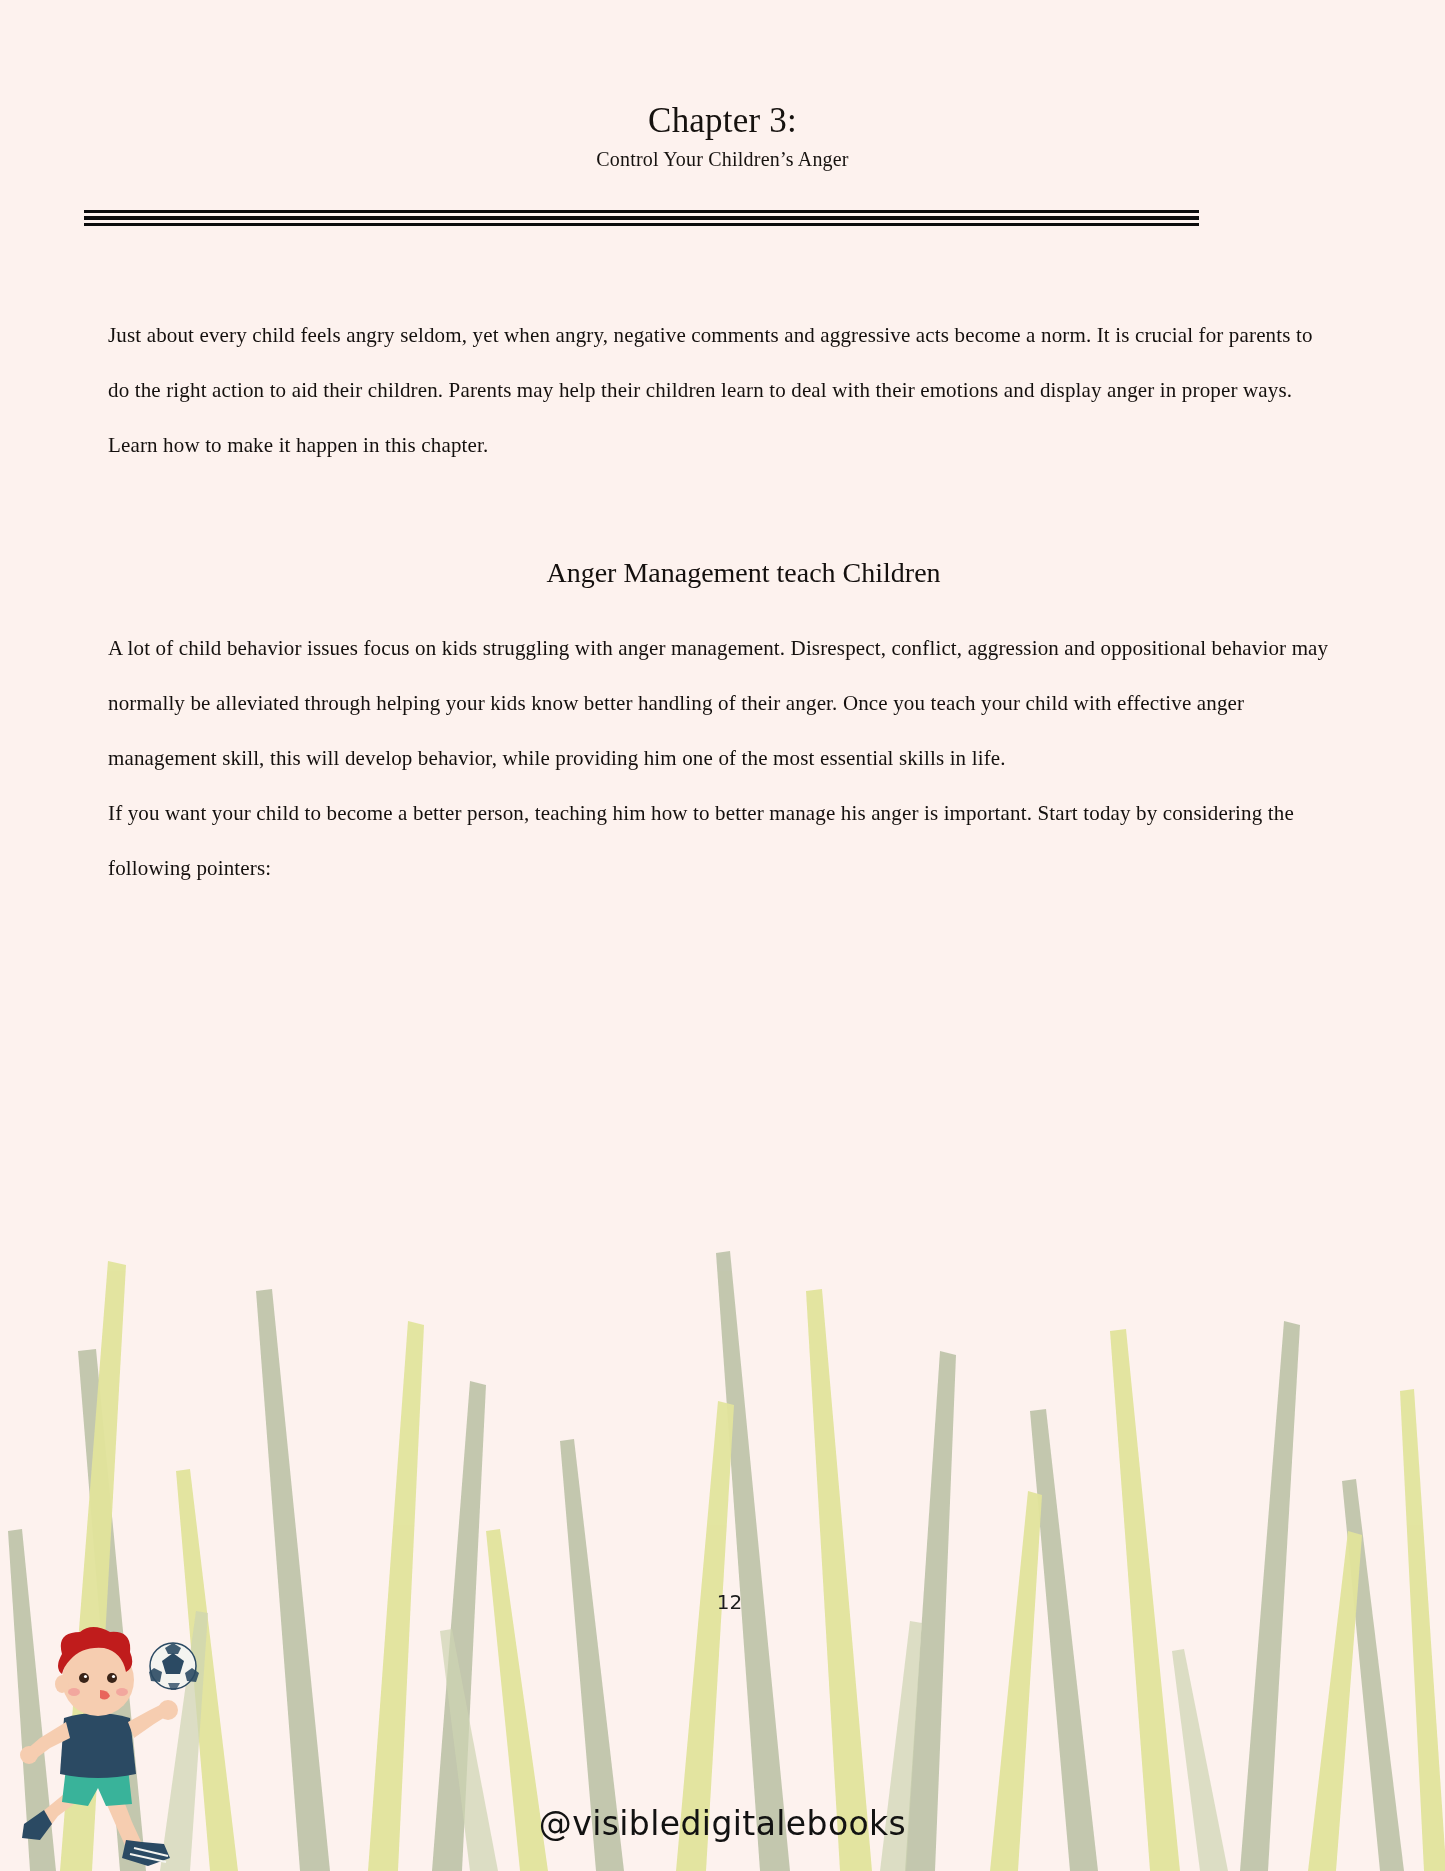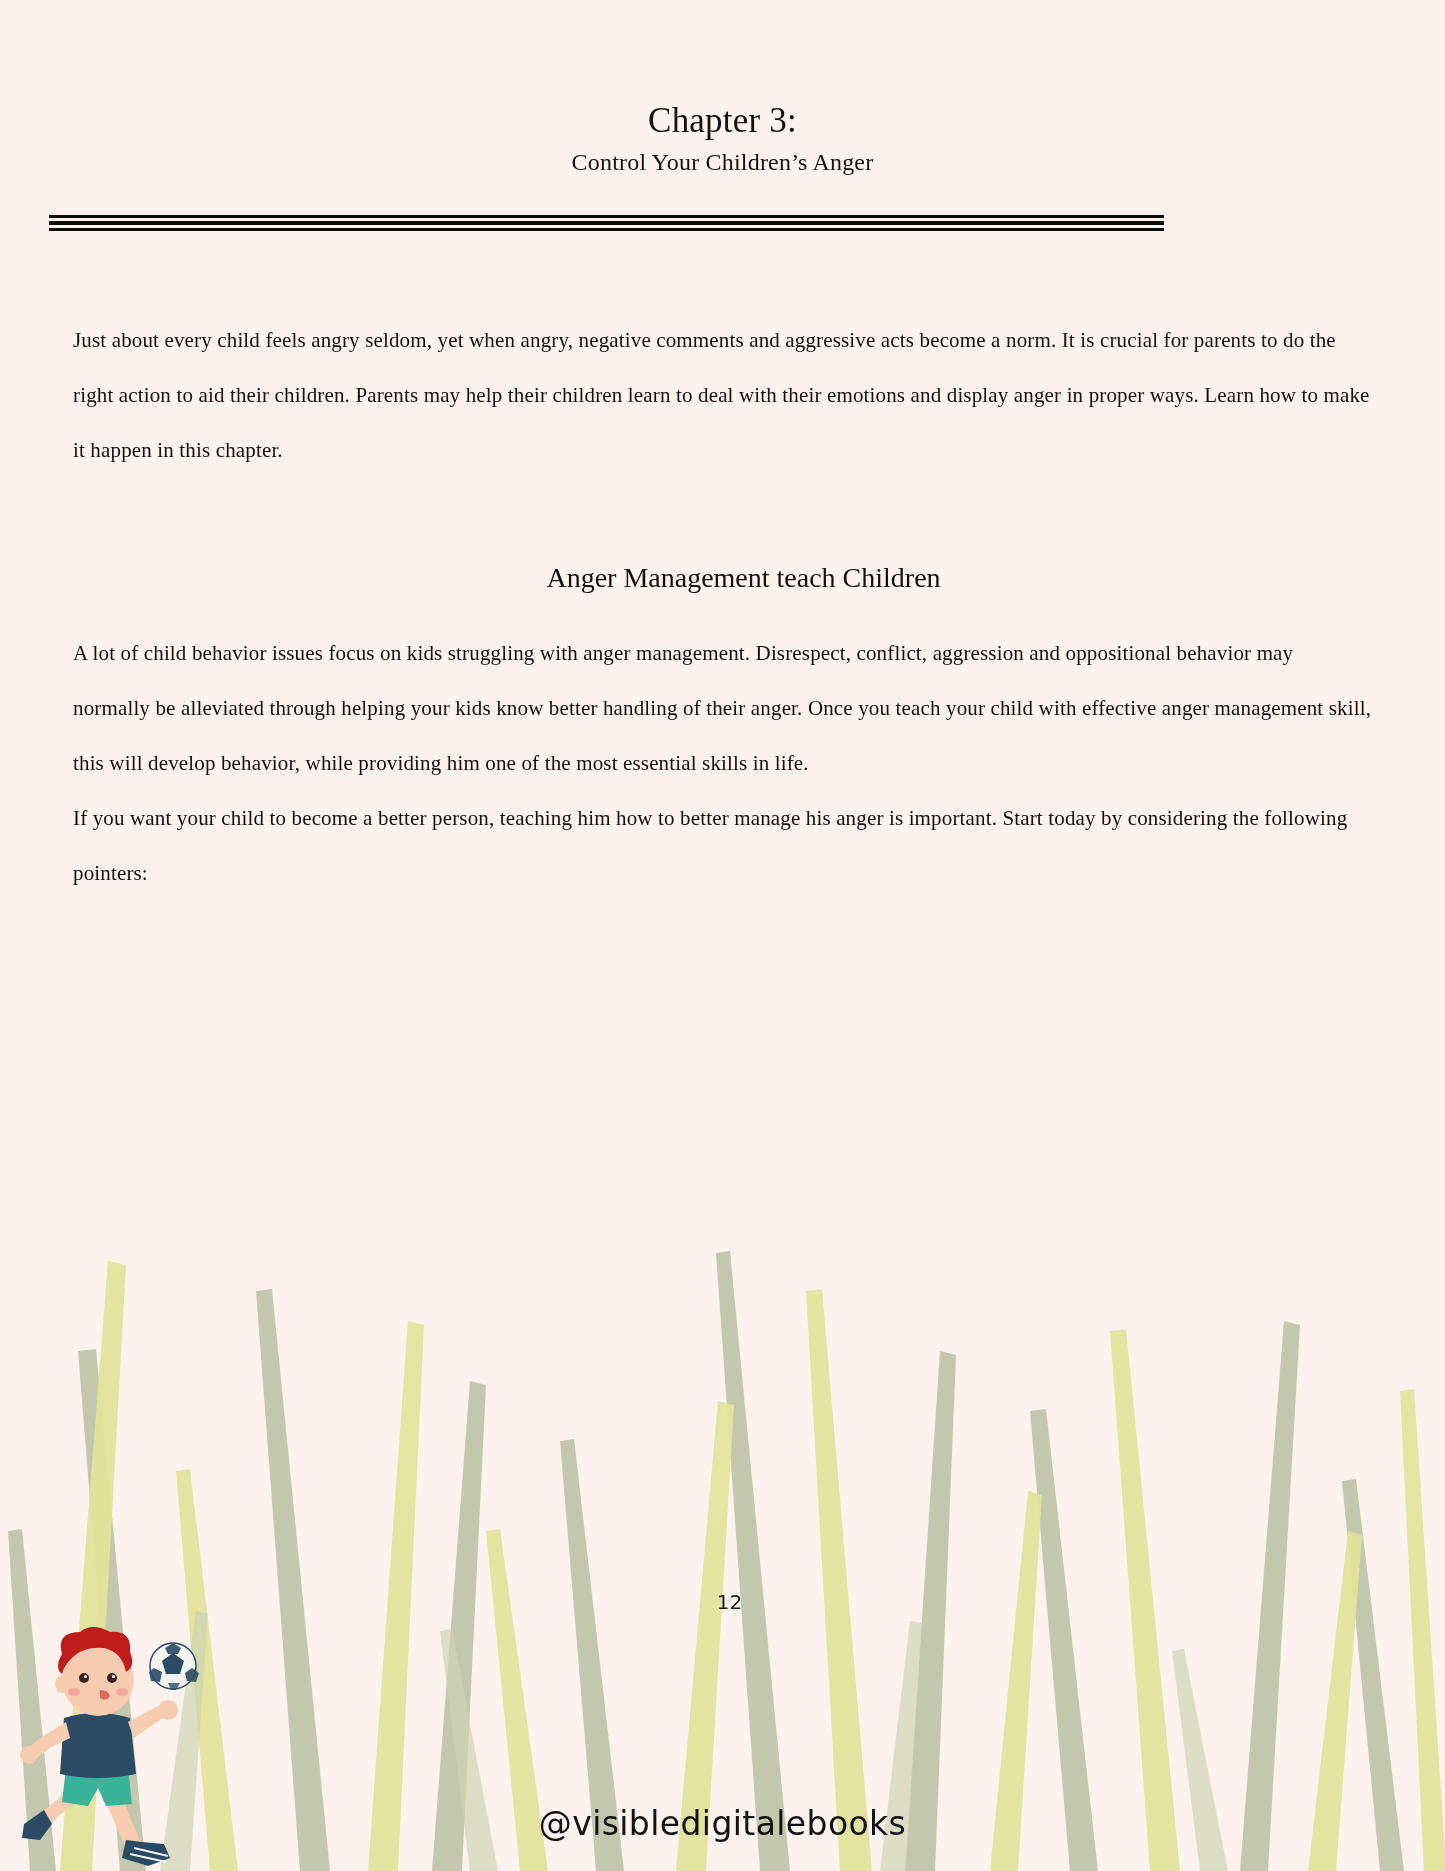--- a/index.html
+++ b/index.html
@@ -34,36 +34,36 @@
     height:640px;
     z-index:0;
     pointer-events:none;
   }
   .grass-layer svg { display:block; width:100%; height:100%; }
 
   
   .content {
     position:relative;
     z-index:2;
-    padding:0 73px;
+    padding:0 108px;
   }
 
   
   .title-block {
     text-align:center;
     padding-top:100px;
   }
   .chapter-num {
     font-size:35px;
     line-height:1.22;
     color:#16120f;
     letter-spacing:.2px;
   }
   .chapter-title {
-    font-size:24px;
+    font-size:20px;
     line-height:1.25;
     color:#16120f;
     margin-top:4px;
     letter-spacing:.2px;
   }
 
   
   .divider {
     margin:38px auto 0;
     width:1115px;

